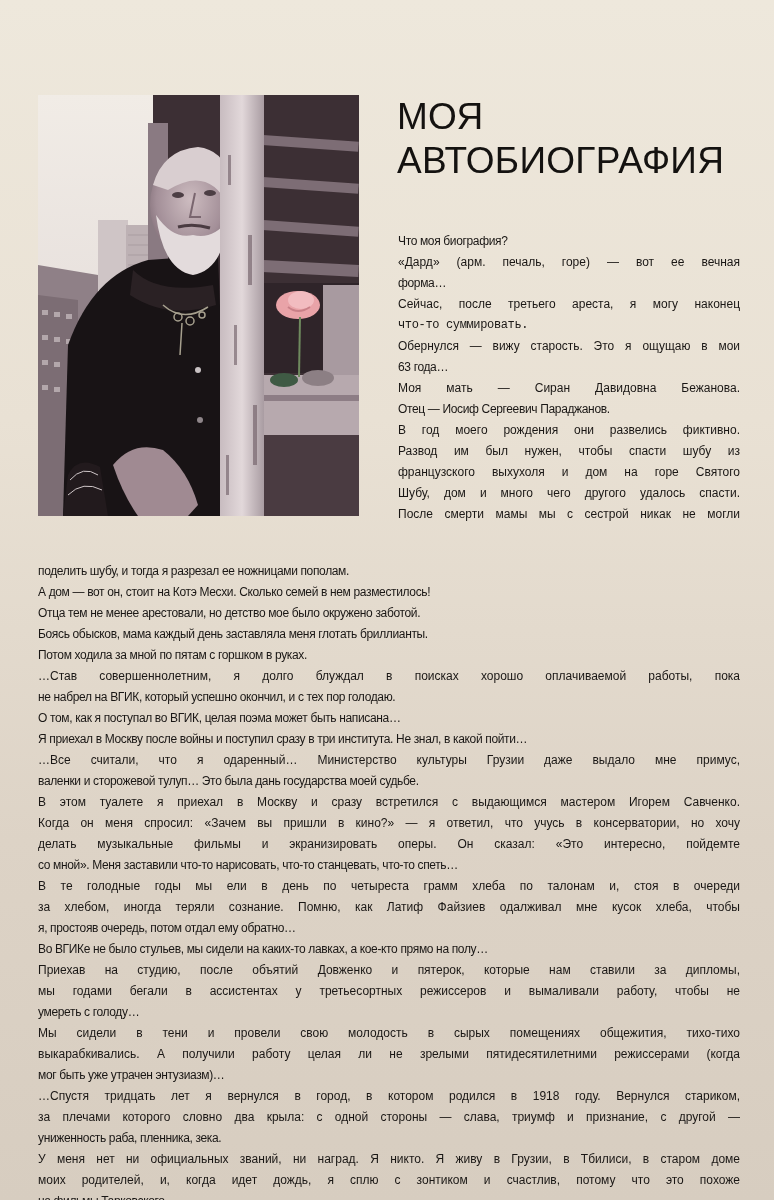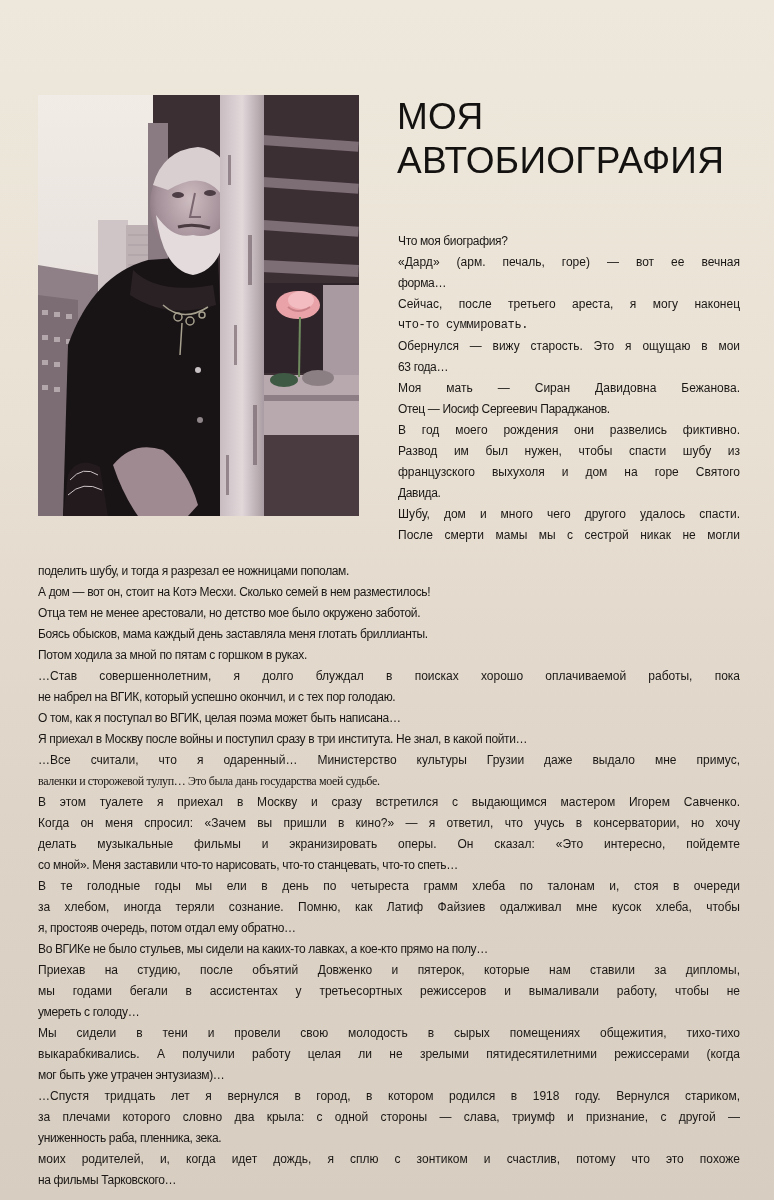--- a/index.html
+++ b/index.html
@@ -174,50 +174,50 @@
     <span class="n" style="display: block;">форма…</span>
     <span class="j">Сейчас, после третьего ареста, я могу наконец</span>
     <span class="n" style="display: block; font-family: Liberation Mono, monospace;">что-то суммировать.</span>
     <span class="j" style="white-space: nowrap; width: 344.234px; transform-origin: 0px 0px; transform: scaleX(0.993509);">Обернулся — вижу старость. Это я ощущаю в мои</span>
     <span class="n" style="display: block;">63 года…</span>
     <span class="j">Моя мать — Сиран Давидовна Бежанова.</span>
     <span class="n" style="display: block;">Отец — Иосиф Сергеевич Параджанов.</span>
     <span class="j">В год моего рождения они развелись фиктивно.</span>
     <span class="j">Развод им был нужен, чтобы спасти шубу из</span>
     <span class="j">французского выхухоля и дом на горе Святого</span>
-    <span class="n" style="display: block;">Давида.</span>
     <span class="j">Шубу, дом и много чего другого удалось спасти.</span>
     <span class="j">После смерти мамы мы с сестрой никак не могли</span>
   </div>
 
   <div class="full">
     <span class="n" style="display: block;">поделить шубу, и тогда я разрезал ее ножницами пополам.</span>
     <span class="n" style="display: block;">А дом — вот он, стоит на Котэ Месхи. Сколько семей в нем разместилось!</span>
     <span class="n" style="display: block;">Отца тем не менее арестовали, но детство мое было окружено заботой.</span>
     <span class="n" style="display: block;">Боясь обысков, мама каждый день заставляла меня глотать бриллианты.</span>
     <span class="n" style="display: block;">Потом ходила за мной по пятам с горшком в руках.</span>
     <span class="j">…Став совершеннолетним, я долго блуждал в поисках хорошо оплачиваемой работы, пока</span>
     <span class="n" style="display: block;">не набрел на ВГИК, который успешно окончил, и с тех пор голодаю.</span>
     <span class="n" style="display: block;">О том, как я поступал во ВГИК, целая поэма может быть написана…</span>
     <span class="n" style="display: block;">Я приехал в Москву после войны и поступил сразу в три института. Не знал, в какой пойти…</span>
     <span class="j">…Все считали, что я одаренный… Министерство культуры Грузии даже выдало мне примус,</span>
-    <span class="n" style="display: block; font-family: Liberation Serif, serif;">валенки и сторожевой тулуп… Это была дань государства моей судьбе.</span>
+    <span class="n" style="display: block;">валенки и сторожевой тулуп… Это была дань государства моей судьбе.</span>
     <span class="j">В этом туалете я приехал в Москву и сразу встретился с выдающимся мастером Игорем Савченко.</span>
     <span class="j">Когда он меня спросил: «Зачем вы пришли в кино?» — я ответил, что учусь в консерватории, но хочу</span>
     <span class="j">делать музыкальные фильмы и экранизировать оперы. Он сказал: «Это интересно, пойдемте</span>
     <span class="n" style="display: block;">со мной». Меня заставили что-то нарисовать, что-то станцевать, что-то спеть…</span>
     <span class="j">В те голодные годы мы ели в день по четыреста грамм хлеба по талонам и, стоя в очереди</span>
     <span class="j">за хлебом, иногда теряли сознание. Помню, как Латиф Файзиев одалживал мне кусок хлеба, чтобы</span>
     <span class="n" style="display: block;">я, простояв очередь, потом отдал ему обратно…</span>
     <span class="n" style="display: block;">Во ВГИКе не было стульев, мы сидели на каких-то лавках, а кое-кто прямо на полу…</span>
     <span class="j">Приехав на студию, после объятий Довженко и пятерок, которые нам ставили за дипломы,</span>
     <span class="j">мы годами бегали в ассистентах у третьесортных режиссеров и вымаливали работу, чтобы не</span>
     <span class="n" style="display: block;">умереть с голоду…</span>
     <span class="j">Мы сидели в тени и провели свою молодость в сырых помещениях общежития, тихо-тихо</span>
     <span class="j">выкарабкивались. А получили работу целая ли не зрелыми пятидесятилетними режиссерами (когда</span>
     <span class="n" style="display: block;">мог быть уже утрачен энтузиазм)…</span>
     <span class="j">…Спустя тридцать лет я вернулся в город, в котором родился в 1918 году. Вернулся стариком,</span>
     <span class="j">за плечами которого словно два крыла: с одной стороны — слава, триумф и признание, с другой —</span>
     <span class="n" style="display: block;">униженность раба, пленника, зека.</span>
+    <span class="j">У меня нет ни официальных званий, ни наград. Я никто. Я живу в Грузии, в Тбилиси, в старом доме</span>
     <span class="j">моих родителей, и, когда идет дождь, я сплю с зонтиком и счастлив, потому что это похоже</span>
     <span class="n" style="display: block;">на фильмы Тарковского…</span>
   </div>
 </div>
 
 </body></html>

